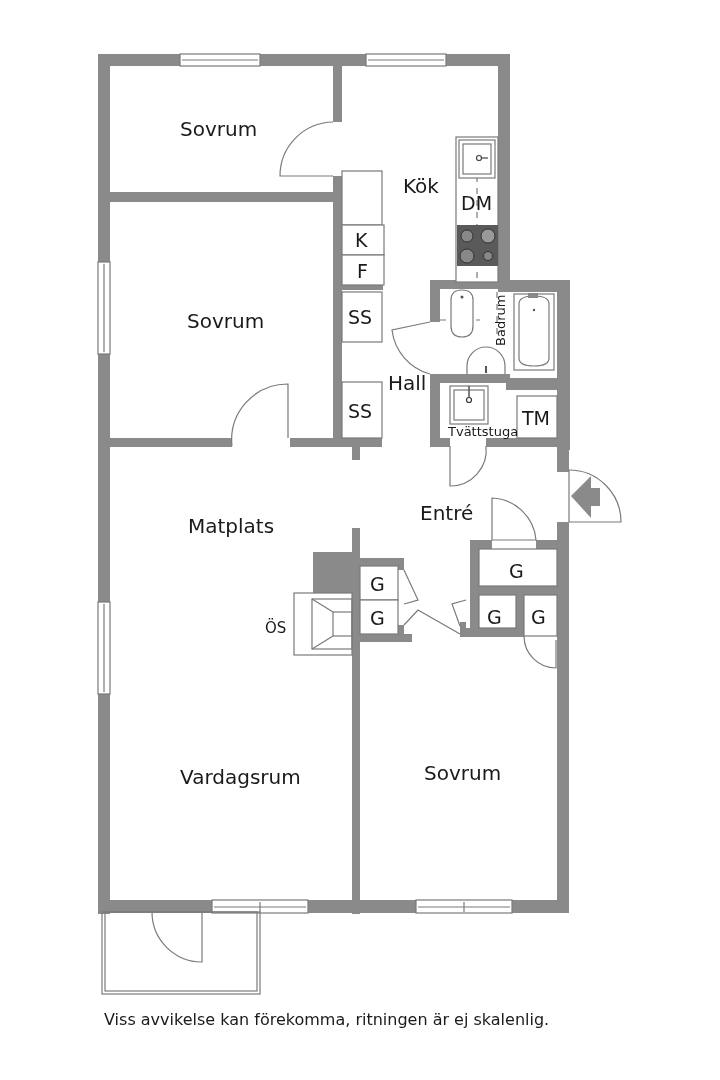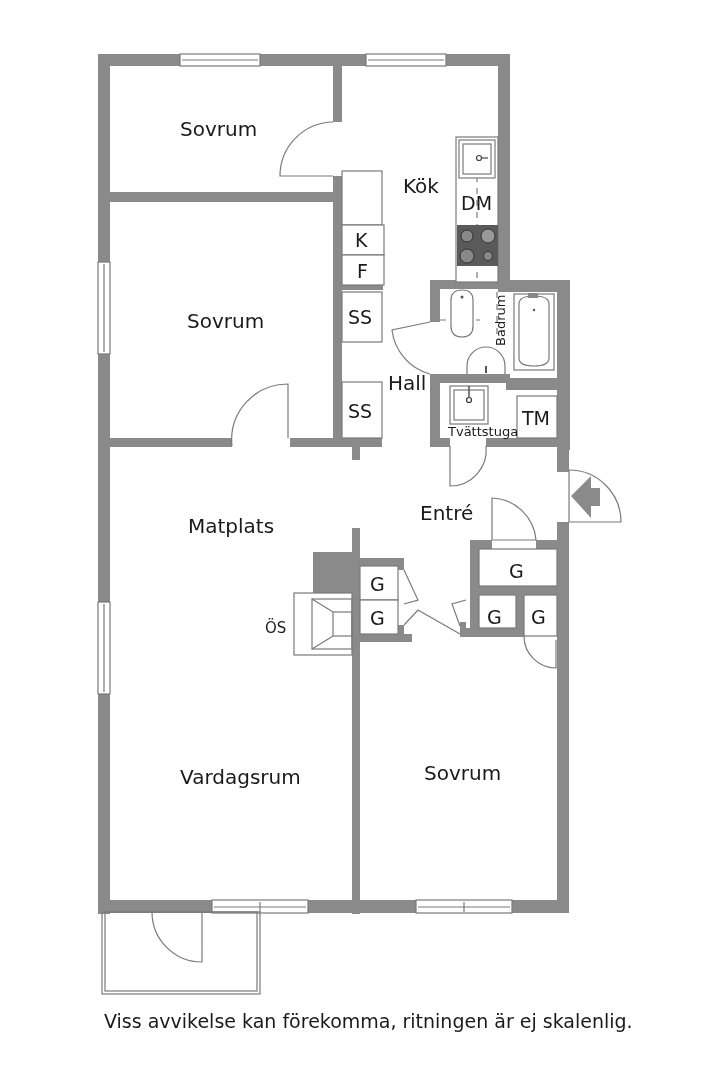--- a/index.html
+++ b/index.html
@@ -7,21 +7,21 @@
            font-family: "DejaVu Sans", sans-serif; }
     #plan { position: absolute; left: 0; top: 0; width: 720px; height: 1080px; }
     .wall { fill: #8a8a8a; }
     .thin { fill: none; stroke: #7a7a7a; stroke-width: 1.2; }
     .thin-w { fill: #ffffff; stroke: #7a7a7a; stroke-width: 1.2; }
     .dash { fill: none; stroke: #7a7a7a; stroke-width: 1.2; stroke-dasharray: 6 6; }
     .label { fill: #1a1a1a; font-family: "DejaVu Sans", sans-serif; }
     .room-label { font-size: 20px; }
     .fix-label { font-size: 19px; }
     .small-label { font-size: 13px; }
-    .footer { position: absolute; left: 104px; top: 1010px; font-size: 19px; color: #1a1a1a;
+    .footer { position: absolute; left: 104px; top: 1010px; font-size: 16px; color: #1a1a1a;
               font-family: "DejaVu Sans", sans-serif; }
   </style>
 </head>
 <body>
 
 <svg id="plan" viewBox="0 0 720 1080" xmlns="http://www.w3.org/2000/svg">
 
   <g>
 
     <rect class="wall" x="98" y="54" width="412" height="12"></rect>

